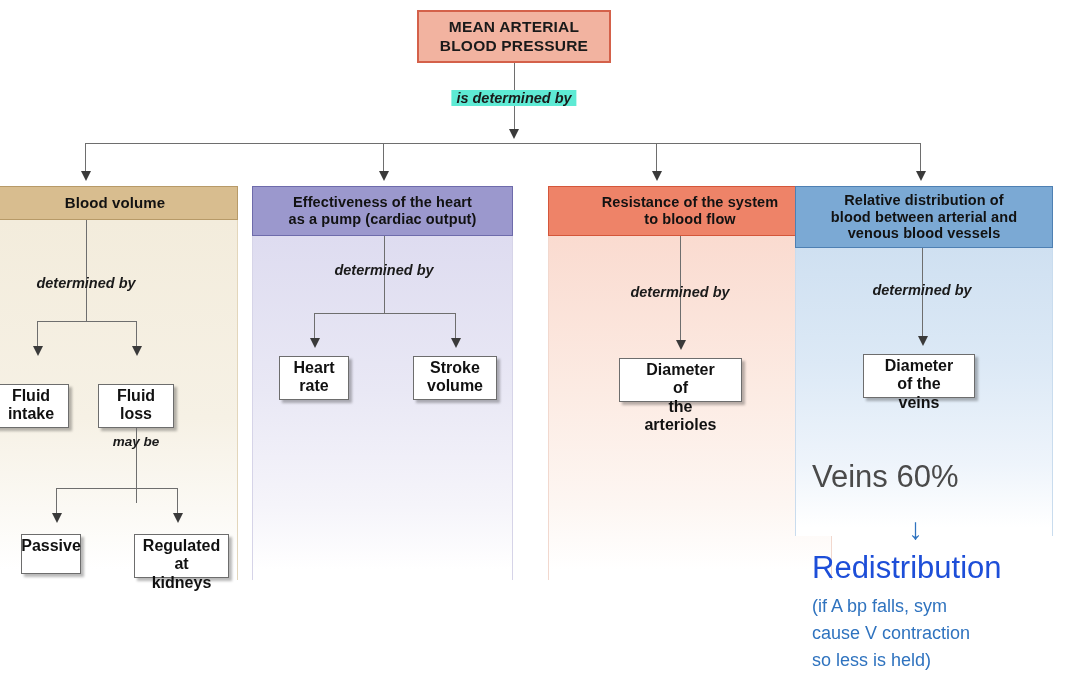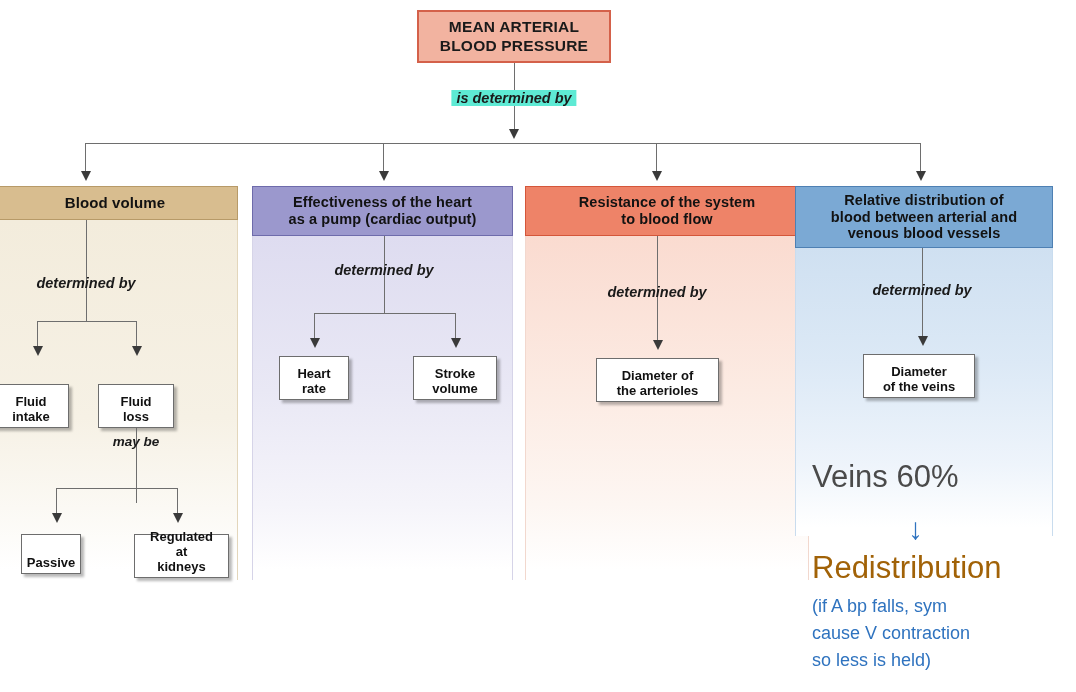--- a/index.html
+++ b/index.html
@@ -117,21 +117,21 @@
     background: #9b98cd;
     border: 1px solid #6e6bab;
   }
   .c2 .col-body {
     height: 344px;
     border-left: 1px solid #d6d4e8;
     border-right: 1px solid #d6d4e8;
     background: linear-gradient(to bottom, #dedcf0 0%, #e9e8f5 45%, #f5f4fa 78%, #ffffff 97%);
   }
 
-  .c3 { left: 525px; width: 284px; }
+  .c3 { left: 548px; width: 284px; }
   .c3 .col-head {
     height: 50px;
     font-size: 14.5px;
     background: #ee8368;
     border: 1px solid #d4563a;
   }
   .c3 .col-body {
     height: 344px;
     border-left: 1px solid #f2d8ce;
     border-right: 1px solid #f2d8ce;
@@ -152,25 +152,25 @@
     background: linear-gradient(to bottom, #cfe0f1 0%, #dce9f6 40%, #eef4fb 75%, #ffffff 97%);
   }
 
   
   .node {
     position: absolute;
     box-sizing: border-box;
     background: #ffffff;
     border: 1px solid #6d6d6d;
     display: flex;
-    align-items: flex-end;
+    align-items: flex-start;
     justify-content: center;
     text-align: center;
     font-weight: bold;
-    font-size: 13px;
+    font-size: 16px;
     line-height: 1.15;
     color: #111111;
     box-shadow: 2.5px 2.5px 2.5px rgba(0,0,0,0.28);
     padding: 2px 18px;
   }
 
   
   .anno-stat {
     position: absolute;
     font-size: 31px;
@@ -183,21 +183,21 @@
     position: absolute;
     color: #2f73bf;
     font-size: 30px;
     line-height: 1;
     font-weight: normal;
   }
   .anno-title {
     position: absolute;
     font-size: 31px;
     line-height: 1.06;
-    color: #a16207;
+    color: #1d4ed8;
     white-space: nowrap;
     font-weight: normal;
   }
   .anno-sub {
     position: absolute;
     font-size: 18px;
     line-height: 1.28;
     color: #2f73bf;
     white-space: pre;
     font-weight: normal;

